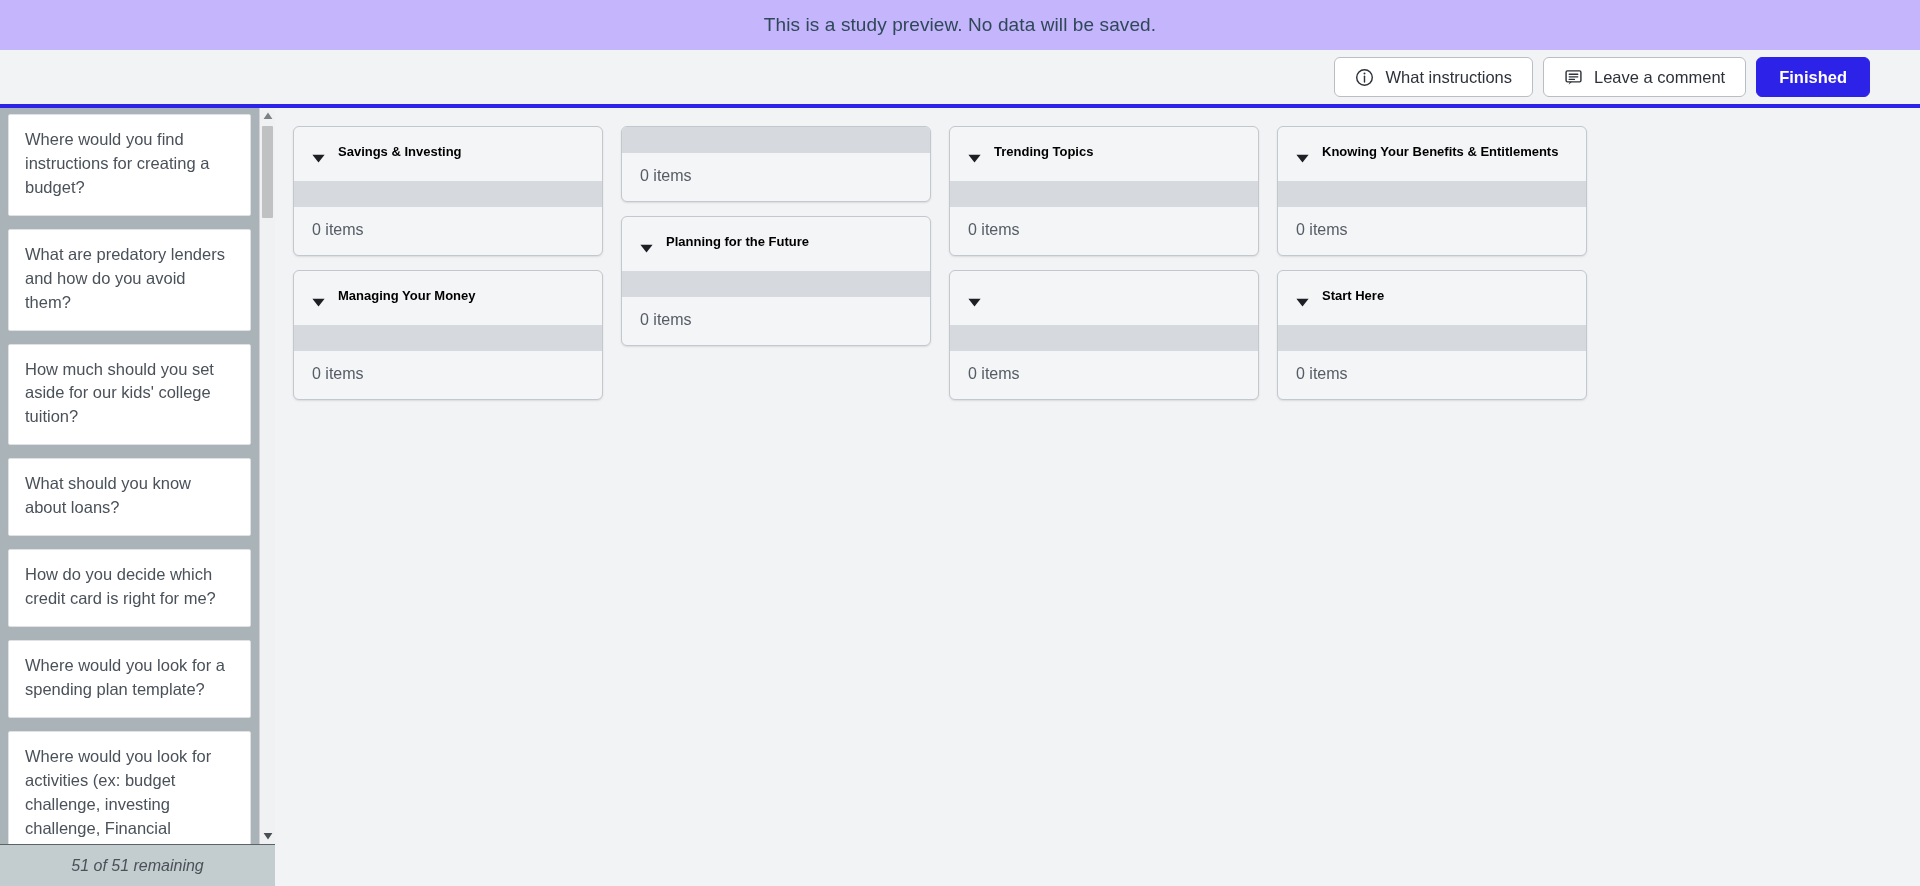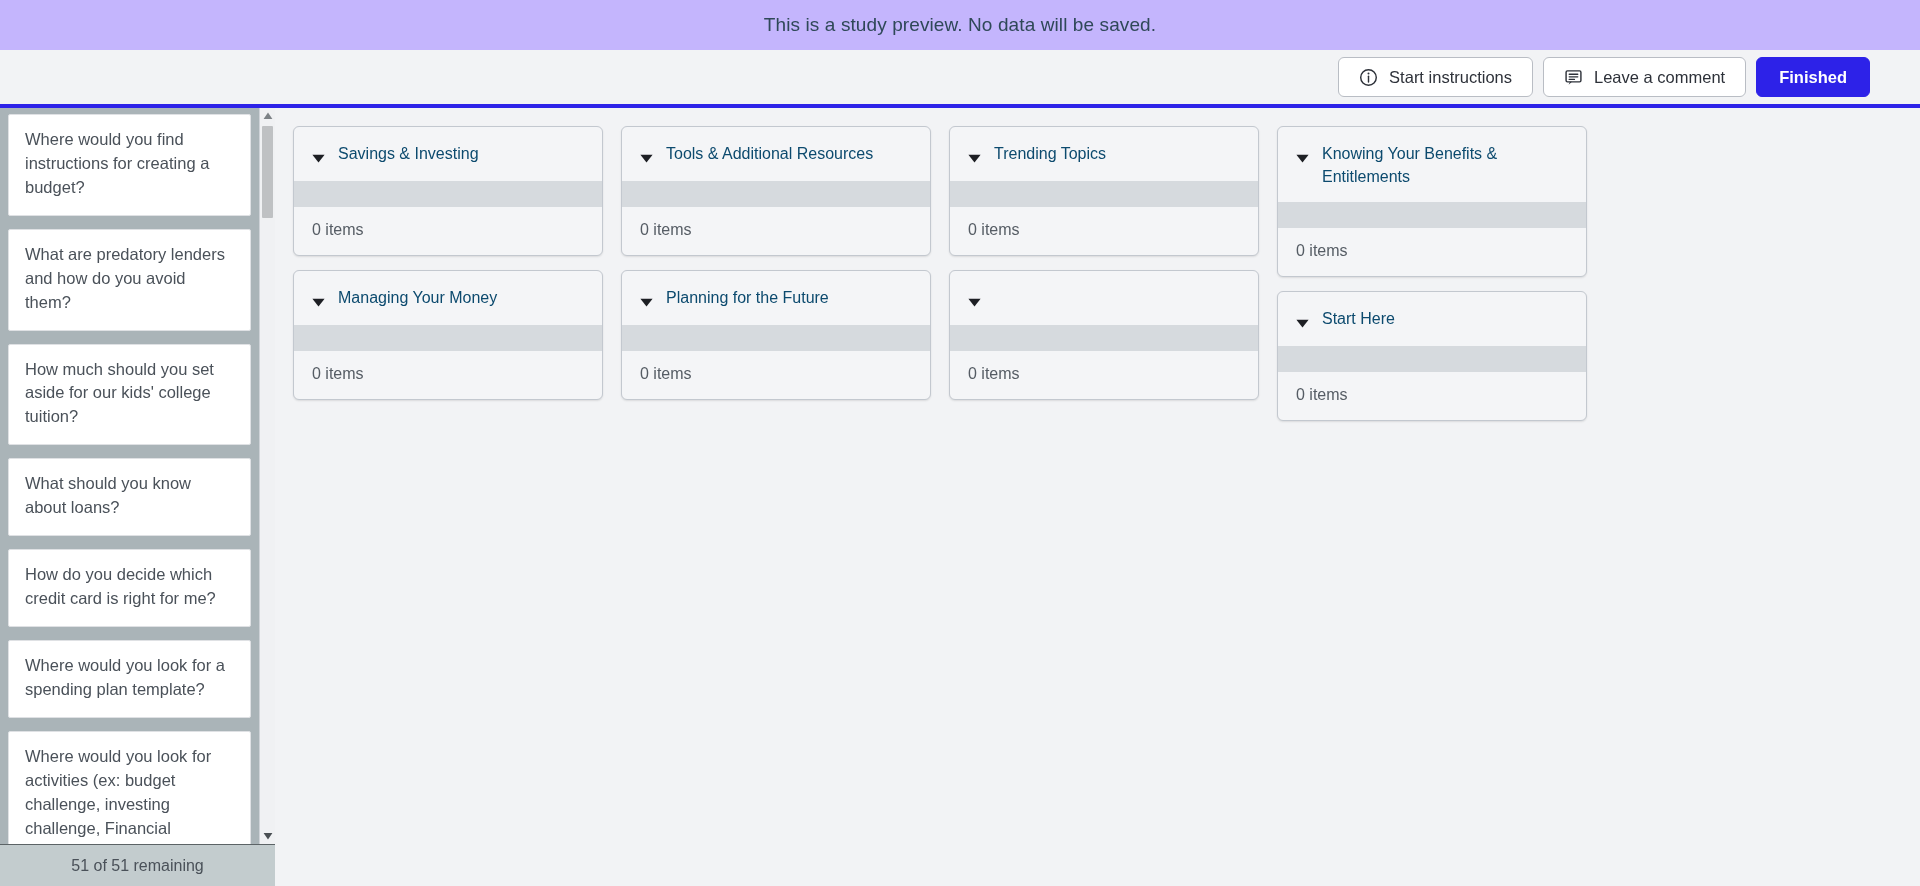--- a/index.html
+++ b/index.html
@@ -148,20 +148,21 @@
     background: #c3ccce;
     border-top: 1px solid #5c6366;
     display: flex;
     flex-direction: column;
     align-items: center;
     padding-top: 12px;
   }
   .pile-footer-label {
     font-size: 16px;
     color: #4a5159;
+    font-style: italic;
   }
 
   
   .board {
     flex: 1;
     background: #f2f3f5;
     padding: 18px 20px 0 18px;
     overflow: hidden;
   }
   .board-columns {
@@ -188,23 +189,23 @@
     align-items: flex-start;
     gap: 13px;
     padding: 16px 16px 14px 18px;
   }
   .cat-caret {
     margin-top: 6px;
     flex: none;
     cursor: pointer;
   }
   .cat-title {
-    font-size: 16px;
-    font-weight: 400;
-    color: #0c4a6e;
+    font-size: 13px;
+    font-weight: 700;
+    color: #000000;
     line-height: 1.42;
   }
   .cat-drop {
     height: 26px;
     background: #d6dade;
   }
   .cat-count {
     padding: 14px 16px 16px 18px;
     font-size: 16px;
     color: #555c64;
@@ -220,21 +221,21 @@
 <div class="toolbar">
 
   <div class="btn btn-outline">
     <span>
       <svg width="19" height="19" viewBox="0 0 20 20" fill="none">
         <circle cx="10" cy="10" r="8.2" stroke="#2d3139" stroke-width="1.5"></circle>
         <circle cx="10" cy="5.9" r="1.05" fill="#2d3139"></circle>
         <path d="M10 8.6v6.2" stroke="#2d3139" stroke-width="1.5" stroke-linecap="round"></path>
       </svg>
     </span>
-    <span>Start instructions</span>
+    <span>What instructions</span>
   </div>
 
   <div class="btn btn-outline">
     <span>
       <svg width="19" height="19" viewBox="0 0 20 20" fill="none">
         <rect x="2.2" y="3" width="15.6" height="11.6" rx="1.4" stroke="#2d3139" stroke-width="1.5"></rect>
         <path d="M5.5 6.6h9M5.5 9.3h9M5.5 12h5.5" stroke="#2d3139" stroke-width="1.4" stroke-linecap="round"></path>
         <path d="M6.2 14.6l-1.3 3 3.4-3" fill="#2d3139"></path>
       </svg>
     </span>
@@ -311,28 +312,20 @@
             </span>
             <span class="cat-title">Managing Your Money</span>
           </div>
           <div class="cat-drop"></div>
           <div class="cat-count">0 items</div>
         </div>
       </div>
 
       <div class="board-col">
         <div class="cat-card">
-          <div class="cat-head">
-            <span class="cat-caret">
-              <svg width="13" height="9" viewBox="0 0 13 9">
-                  <path d="M6.5 8.4L0.4 0.8h12.2z" fill="#1d1f24"></path>
-                </svg>
-            </span>
-            <span class="cat-title">Tools &amp; Additional Resources</span>
-          </div>
           <div class="cat-drop"></div>
           <div class="cat-count">0 items</div>
         </div>
 
         <div class="cat-card">
           <div class="cat-head">
             <span class="cat-caret">
               <svg width="13" height="9" viewBox="0 0 13 9">
                   <path d="M6.5 8.4L0.4 0.8h12.2z" fill="#1d1f24"></path>
                 </svg>

